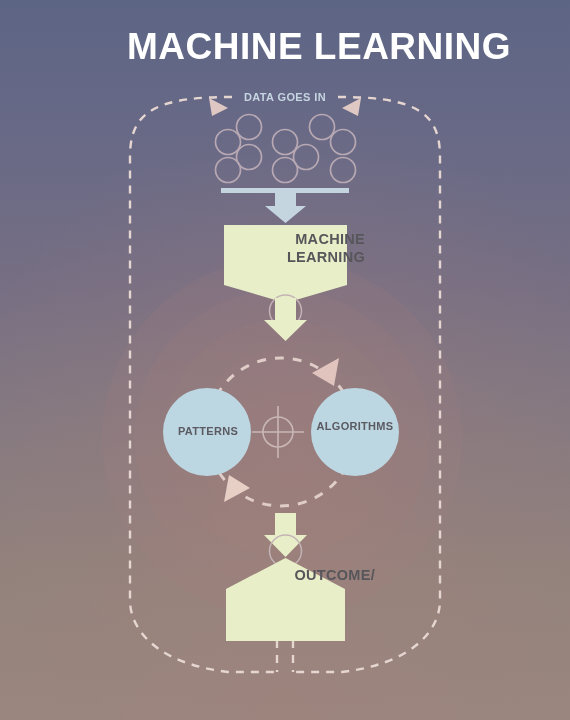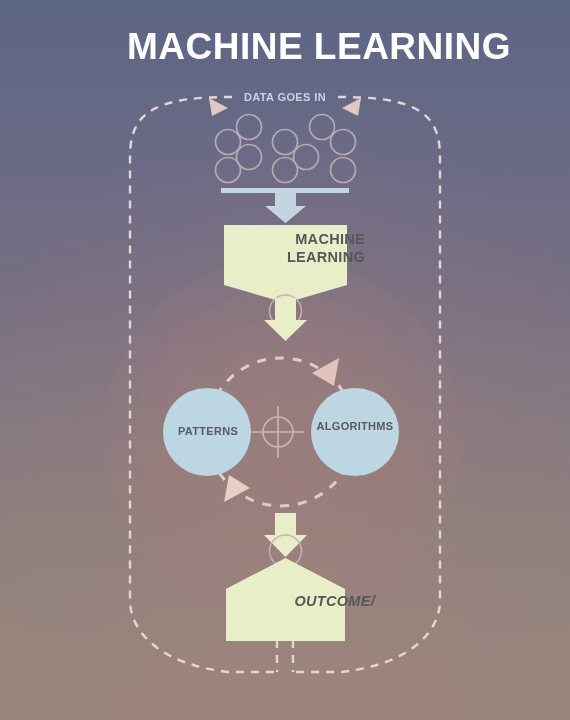--- a/index.html
+++ b/index.html
@@ -75,23 +75,22 @@
     color: #57565a;
     font-weight: bold;
     letter-spacing: 0.3px;
     line-height: 1.26;
   }
   #mlp-text {
     left: 205px; top: 230px; width: 160px;
     font-size: 14.5px;
   }
   #outcome-text {
-    left: 195px; top: 592px; width: 180px;
+    left: 195px; top: 566px; width: 180px;
     font-size: 14.5px;
-    font-style: italic;
   }
 
   .nodetext {
     position: absolute;
     text-align: center;
     color: #5b5a61;
     font-weight: bold;
     font-size: 11px;
     letter-spacing: 0.3px;
   }

